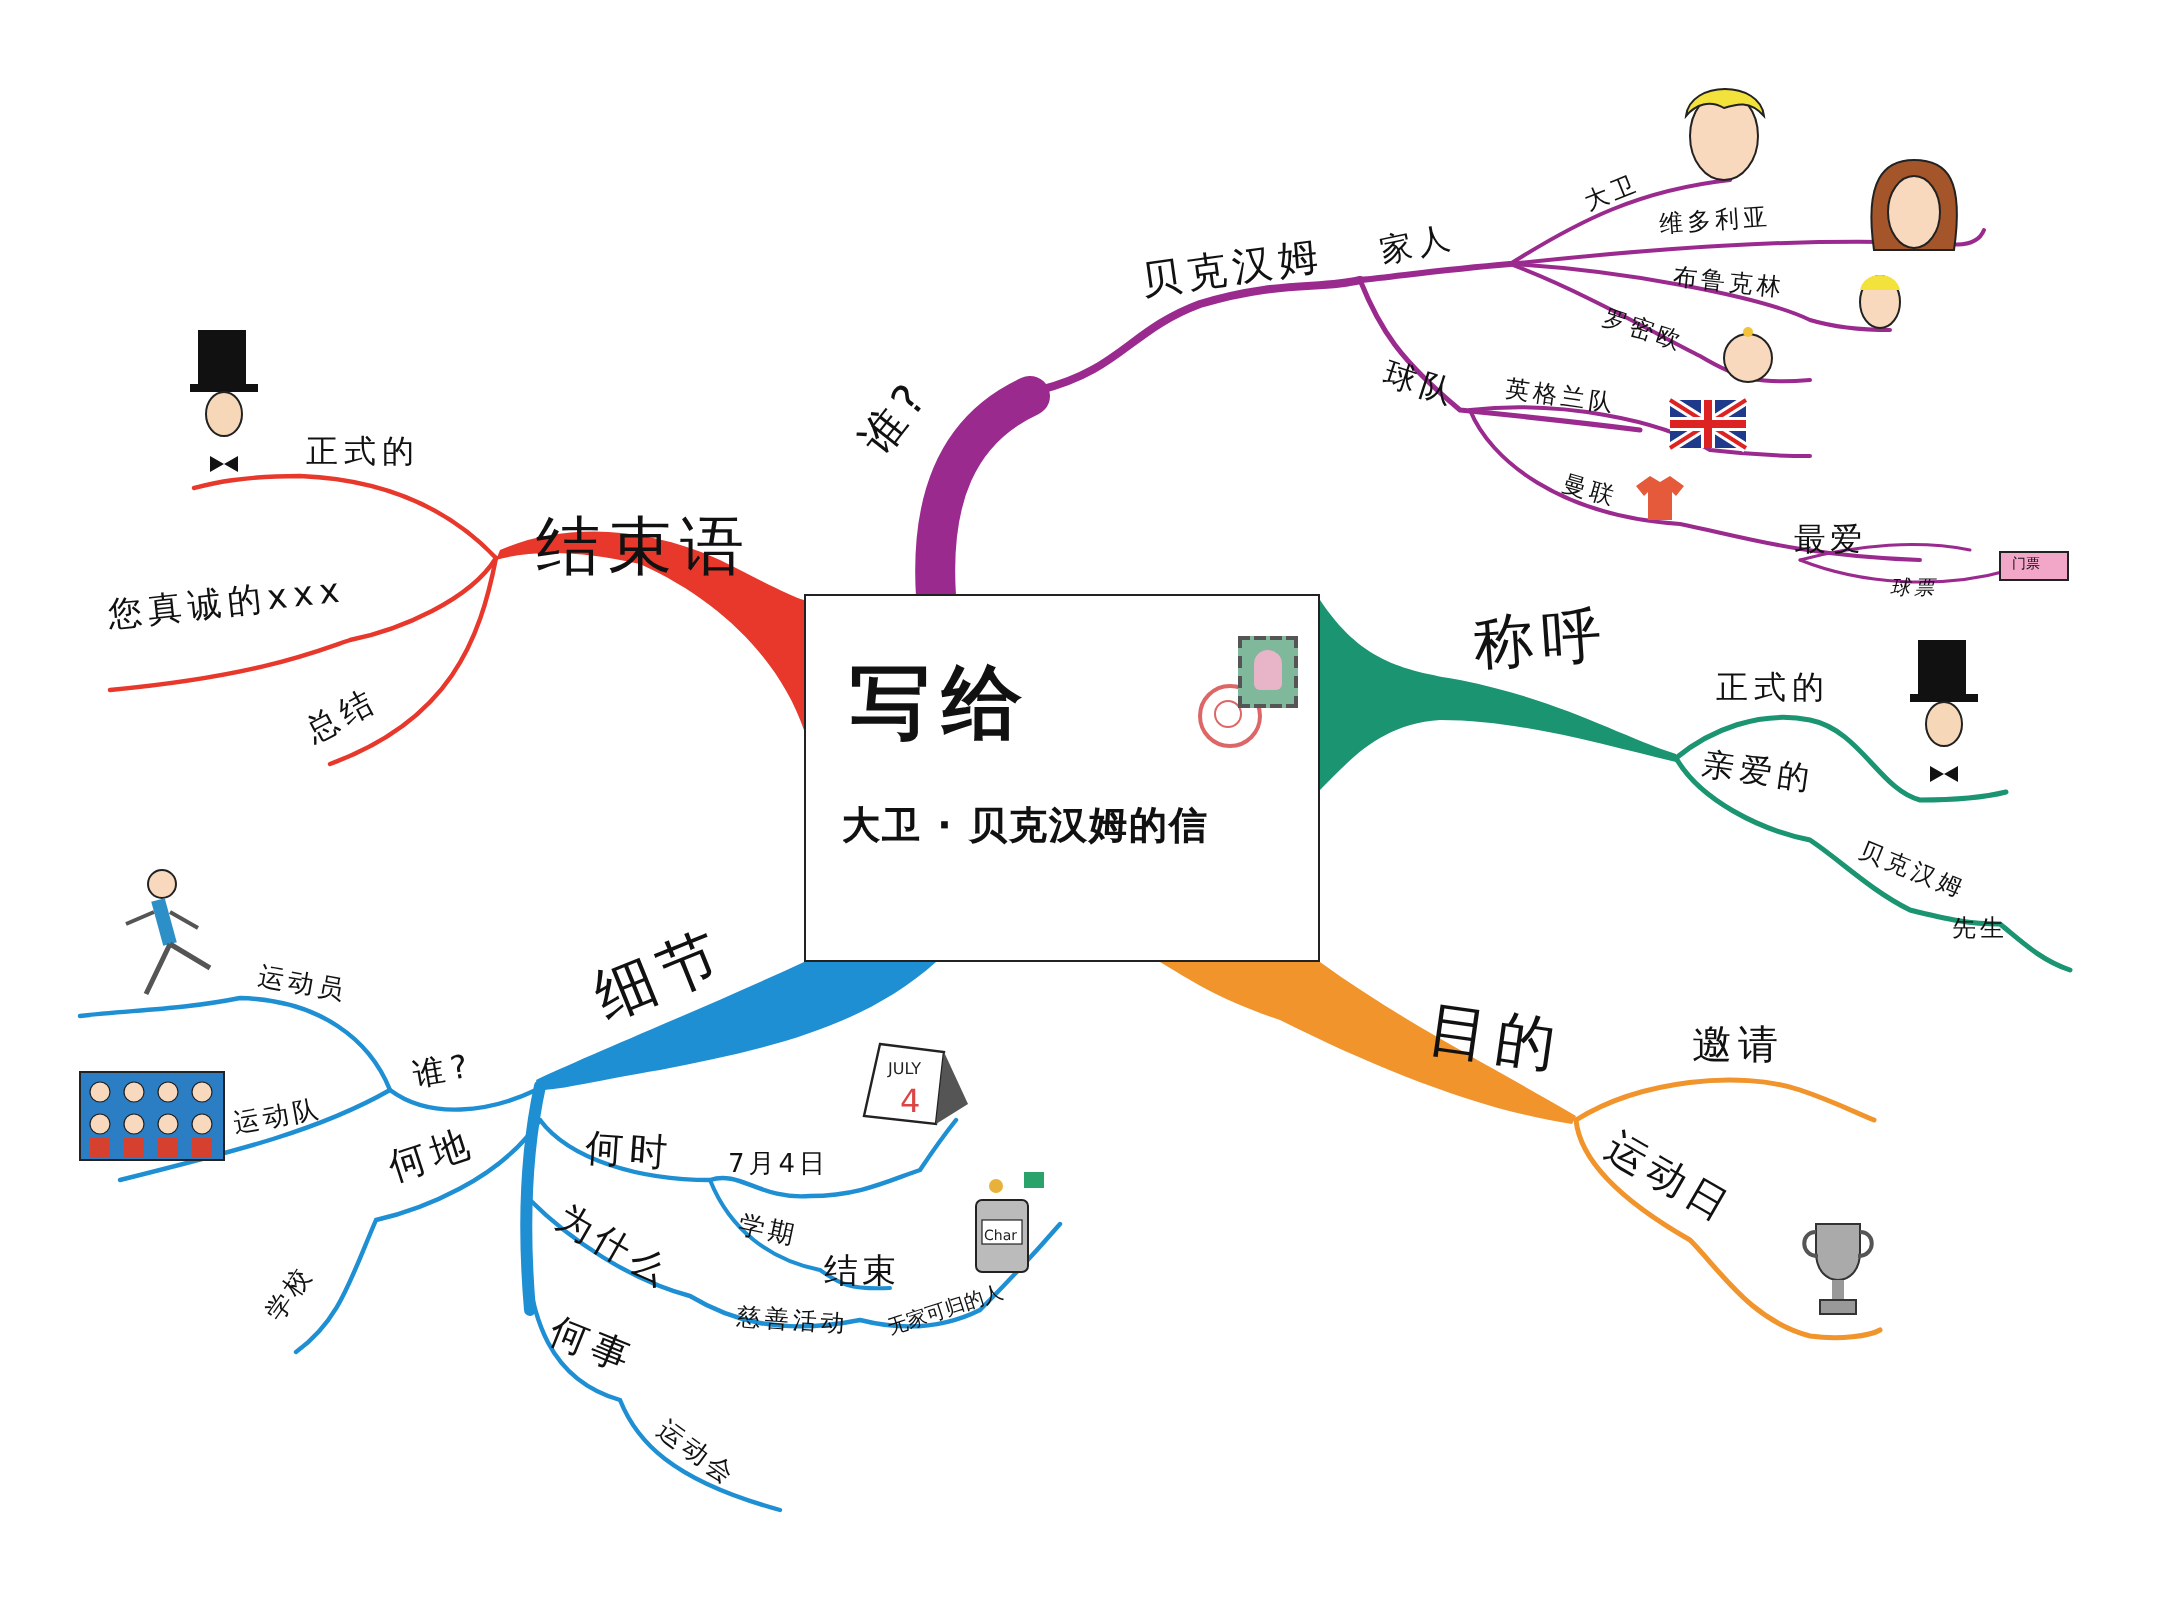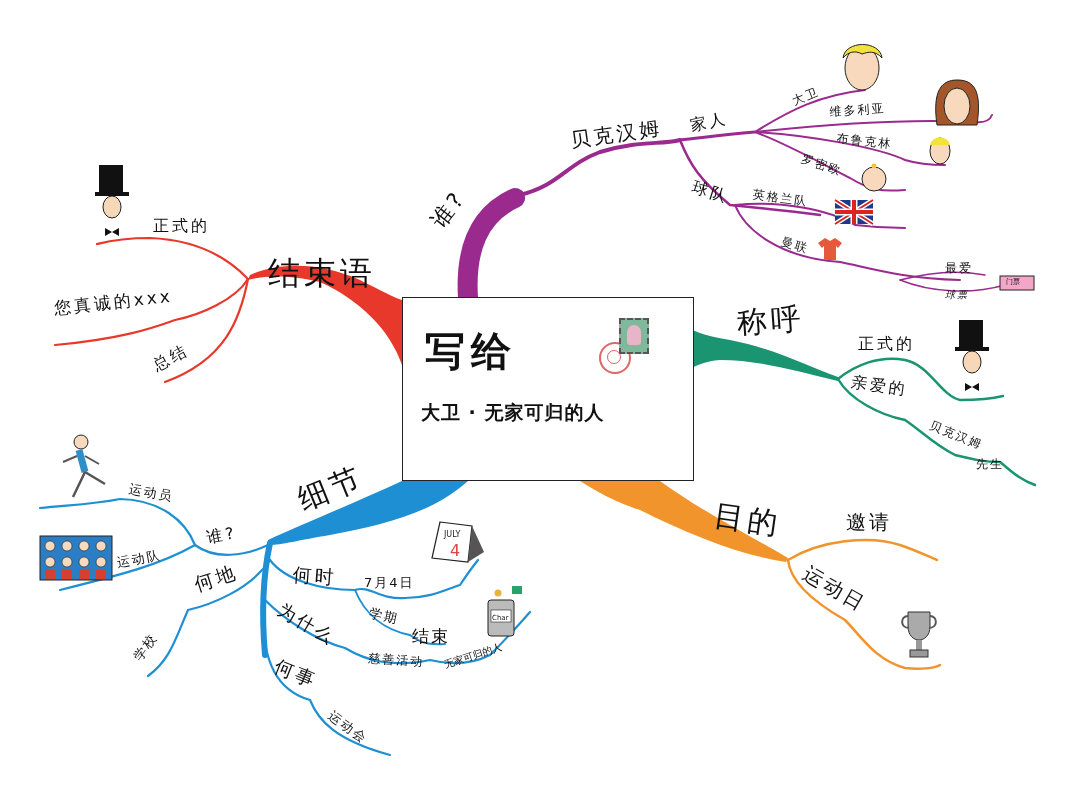--- a/index.html
+++ b/index.html
@@ -5,21 +5,21 @@
   html, body { margin: 0; padding: 0; background: #ffffff; }
   body { width: 1080px; height: 807px; position: relative; overflow: hidden;
          font-family: "DejaVu Sans", sans-serif; }
   svg.map { position: absolute; left: 0; top: 0; width: 1080px; height: 807px; }
   .lbl { position: absolute; color: #111; white-space: nowrap; line-height: 1;
          font-family: "DejaVu Sans", sans-serif; transform-origin: left bottom; }
   .main { font-size: 34px; letter-spacing: 4px; }
   .sub  { font-size: 22px; letter-spacing: 3px; }
   .leaf { font-size: 16px; letter-spacing: 3px; }
   .tiny { font-size: 12px; letter-spacing: 2px; }
-  .card { position: absolute; left: 402px; top: 297px; width: 292px; height: 184px;
+  .card { position: absolute; left: 402px; top: 297px; width: 258px; height: 184px;
           background: #fff; border: 1.6px solid #222; box-sizing: border-box; }
   .card-title { position: absolute; left: 22px; top: 26px; font-size: 40px; font-weight: bold;
                 letter-spacing: 6px; color: #111; }
   .card-sub { position: absolute; left: 18px; top: 102px; font-size: 19px; font-weight: bold;
               color: #111; letter-spacing: 1px; }
   .stamp { position: absolute; left: 216px; top: 20px; width: 26px; height: 32px;
            background: #7fb89a; border: 2px dashed #555; }
   .stamp-face { position: absolute; left: 6px; top: 5px; width: 14px; height: 20px;
                 background: #e8b4c8; border-radius: 7px 7px 3px 3px; }
   .postmark { position: absolute; left: 196px; top: 44px; width: 28px; height: 28px;
@@ -180,38 +180,38 @@
     <rect x="0" y="10" width="26" height="36" rx="3" fill="#bbb" stroke="#222" stroke-width="1"></rect>
     <rect x="3" y="20" width="20" height="12" fill="#fff" stroke="#222" stroke-width="0.6"></rect>
     <circle cx="10" cy="3" r="3.5" fill="#e8b13a"></circle>
     <rect x="24" y="-4" width="10" height="8" fill="#2aa36b"></rect>
   </g>
   <text x="492" y="620" font-family="DejaVu Sans, sans-serif" font-size="7" fill="#222">Char</text>
 </svg>
 
 <div class="card">
   <div class="card-title">写给</div>
-  <div class="card-sub">大卫 · 无家可归的人</div>
+  <div class="card-sub">大卫 · 贝克汉姆的信</div>
   <div class="postmark"></div>
   <div class="stamp">
       <div class="stamp-face"></div>
     </div>
 </div>
 
 <div class="lbl sub" style="left:445px;top:210px;transform:rotate(-52deg);">谁?</div>
 <div class="lbl sub" style="left:572px;top:130px;transform:rotate(-8deg);font-size:20px;">贝克汉姆</div>
 <div class="lbl leaf" style="left:692px;top:118px;transform:rotate(-12deg);">家人</div>
 <div class="lbl leaf" style="left:690px;top:178px;transform:rotate(18deg);">球队</div>
 <div class="lbl tiny" style="left:795px;top:95px;transform:rotate(-22deg);">大卫</div>
 <div class="lbl tiny" style="left:830px;top:106px;transform:rotate(-4deg);">维多利亚</div>
 <div class="lbl tiny" style="left:836px;top:132px;transform:rotate(6deg);">布鲁克林</div>
 <div class="lbl tiny" style="left:800px;top:152px;transform:rotate(18deg);">罗密欧</div>
 <div class="lbl tiny" style="left:752px;top:188px;transform:rotate(8deg);">英格兰队</div>
 <div class="lbl tiny" style="left:780px;top:235px;transform:rotate(16deg);">曼联</div>
-<div class="lbl tiny" style="left:945px;top:262px;font-size:12px;">最爱</div>
+<div class="lbl tiny" style="left:897px;top:262px;font-size:16px;">最爱</div>
 <div class="lbl tiny" style="left:945px;top:290px;font-size:10px;font-style:italic;">球票</div>
 <div class="lbl tiny" style="left:1006px;top:279px;font-size:7px;letter-spacing:0;">门票</div>
 
 <div class="lbl main" style="left:738px;top:308px;transform:rotate(-4deg);font-size:30px;">称呼</div>
 <div class="lbl leaf" style="left:858px;top:336px;">正式的</div>
 <div class="lbl leaf" style="left:850px;top:374px;transform:rotate(8deg);">亲爱的</div>
 <div class="lbl tiny" style="left:928px;top:418px;transform:rotate(22deg);">贝克汉姆</div>
 <div class="lbl tiny" style="left:976px;top:458px;">先生</div>
 
 <div class="lbl main" style="left:712px;top:500px;transform:rotate(8deg);font-size:30px;">目的</div>

